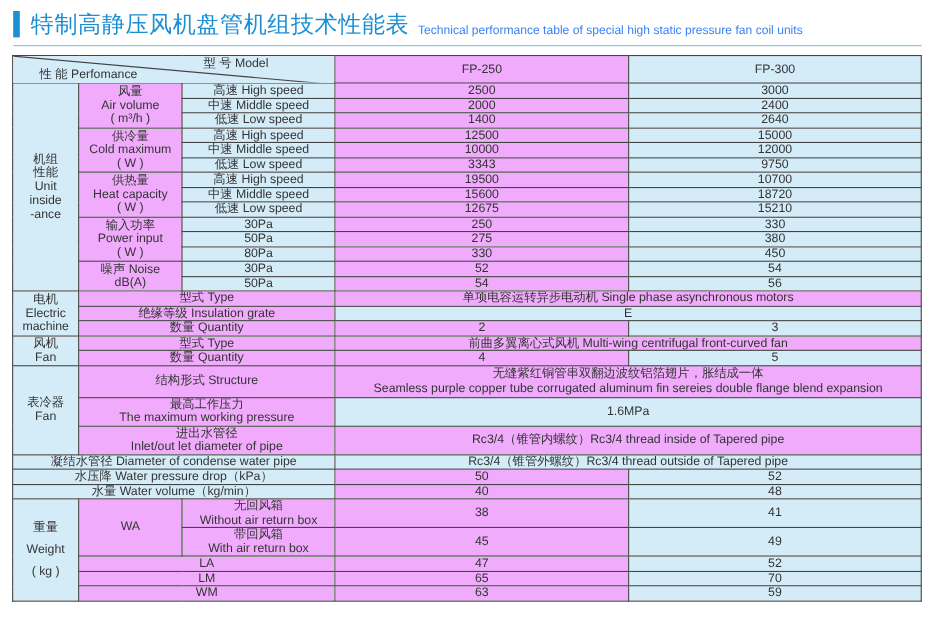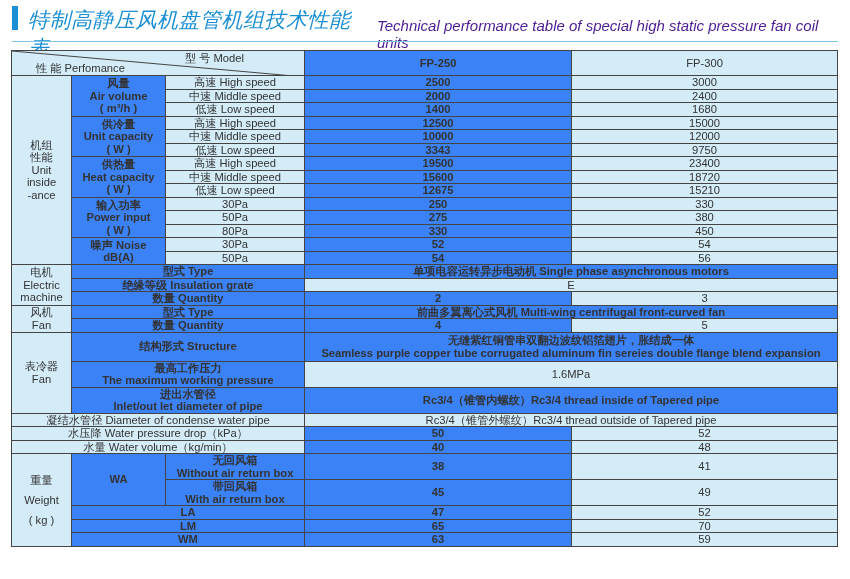--- a/index.html
+++ b/index.html
@@ -1,25 +1,25 @@
 <!DOCTYPE html>
 <html><head>
 <meta charset="utf-8">
 <style>
   html, body { margin:0; padding:0; background:#ffffff; }
   body { width:850px; height:579px; position:relative; overflow:hidden; font-family:"DejaVu Sans", "Liberation Sans", sans-serif; color:#3a3a3a; }
-  .title-bar { position:absolute; left:12px; top:6px; height:32px; display:flex; align-items:flex-start;font-style:italic; }
+  .title-bar { position:absolute; left:12px; top:6px; height:32px; display:flex; align-items:center; }
   .title-accent { width:6px; height:24px; background:#1b8fd4; margin-right:10px; }
   .title-cn { font-size:21px; color:#1b8fd4; letter-spacing:0.5px; }
-  .title-en { font-size:15px; color:#4c1d95; margin-left:8px; font-family:"Liberation Sans", sans-serif;margin-top:11px; }
+  .title-en { font-size:11px; color:#3b82f6; margin-left:8px; font-family:"Liberation Sans", sans-serif;margin-top:11px; }
   .title-rule { position:absolute; left:12px; top:41px; width:826px; height:1px; background:#7ec4e0; }
   table { position:absolute; left:11px; top:50px; width:826px; border-collapse:collapse; table-layout:fixed; font-family:"Liberation Sans", "DejaVu Sans", sans-serif; font-size:11.2px; color:#333; }
   td { border:1px solid #444; text-align:center; vertical-align:middle; padding:0; line-height:12.5px; overflow:hidden; white-space:nowrap; }
   .blue { background:#d4ecf8; }
-  .white { background:#3b82f6;font-weight:bold; }
+  .white { background:#f0abfc; }
   .r { height:13.5px; }
   .hdr { position:relative; height:24px; }
   .hdr svg { position:absolute; left:0; top:0; }
   .hdr .model { position:absolute; right:60px; top:1px;text-align:right; }
   .hdr .perf { position:absolute; left:24px; bottom:1px; }
   .wrap { white-space:normal; }
 </style>
 </head>
 <body>
 
@@ -69,27 +69,27 @@
     <td class="blue">3000</td>
   </tr>
   <tr class="r">
     <td class="blue">中速 Middle speed</td>
     <td class="white">2000</td>
     <td class="blue">2400</td>
   </tr>
   <tr class="r">
     <td class="blue">低速 Low speed</td>
     <td class="white">1400</td>
-    <td class="blue">1680</td>
+    <td class="blue">2640</td>
   </tr>
 
   <tr class="r">
     <td rowspan="3" class="white">
       <div>供冷量</div>
-      <div>Unit capacity</div>
+      <div>Cold maximum</div>
       <div>( W )</div>
     </td>
     <td class="blue">高速 High speed</td>
     <td class="white">12500</td>
     <td class="blue">15000</td>
   </tr>
   <tr class="r">
     <td class="blue">中速 Middle speed</td>
     <td class="white">10000</td>
     <td class="blue">12000</td>
@@ -101,21 +101,21 @@
   </tr>
 
   <tr class="r">
     <td rowspan="3" class="white">
       <div>供热量</div>
       <div>Heat capacity</div>
       <div>( W )</div>
     </td>
     <td class="blue">高速 High speed</td>
     <td class="white">19500</td>
-    <td class="blue">23400</td>
+    <td class="blue">10700</td>
   </tr>
   <tr class="r">
     <td class="blue">中速 Middle speed</td>
     <td class="white">15600</td>
     <td class="blue">18720</td>
   </tr>
   <tr class="r">
     <td class="blue">低速 Low speed</td>
     <td class="white">12675</td>
     <td class="blue">15210</td>

